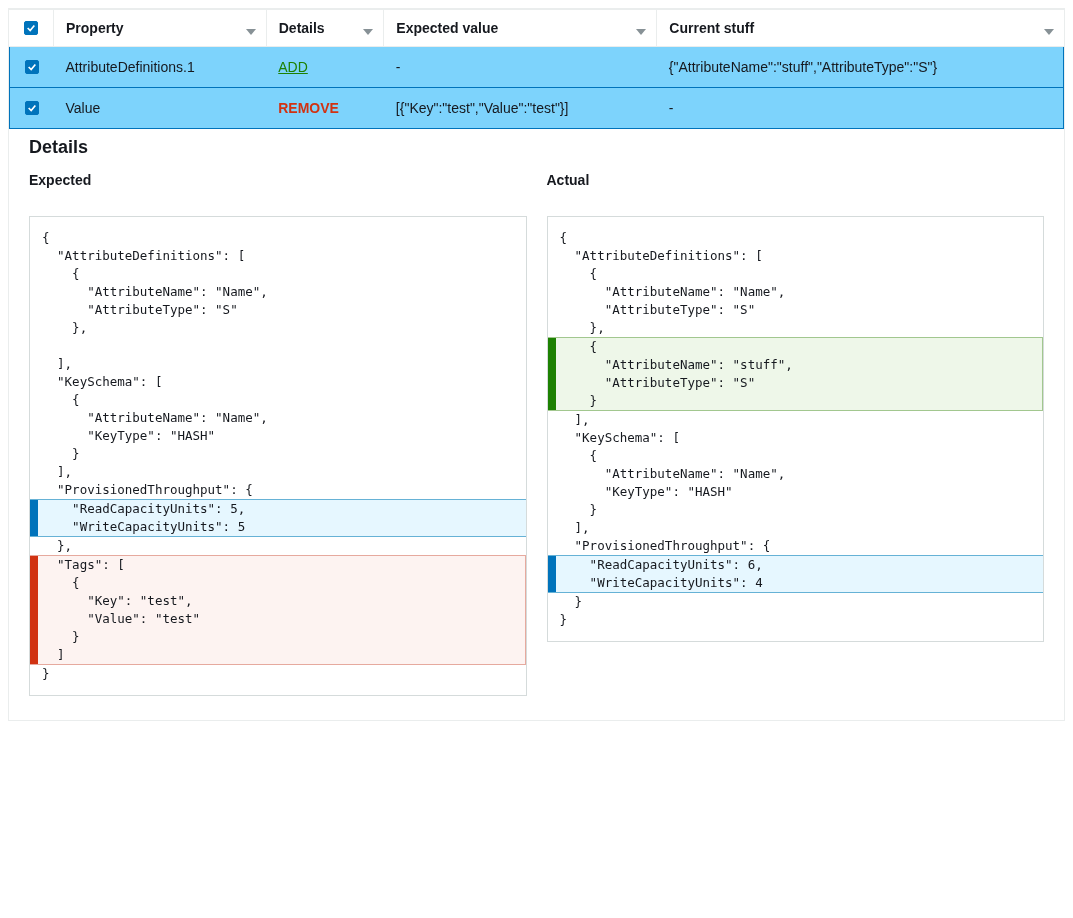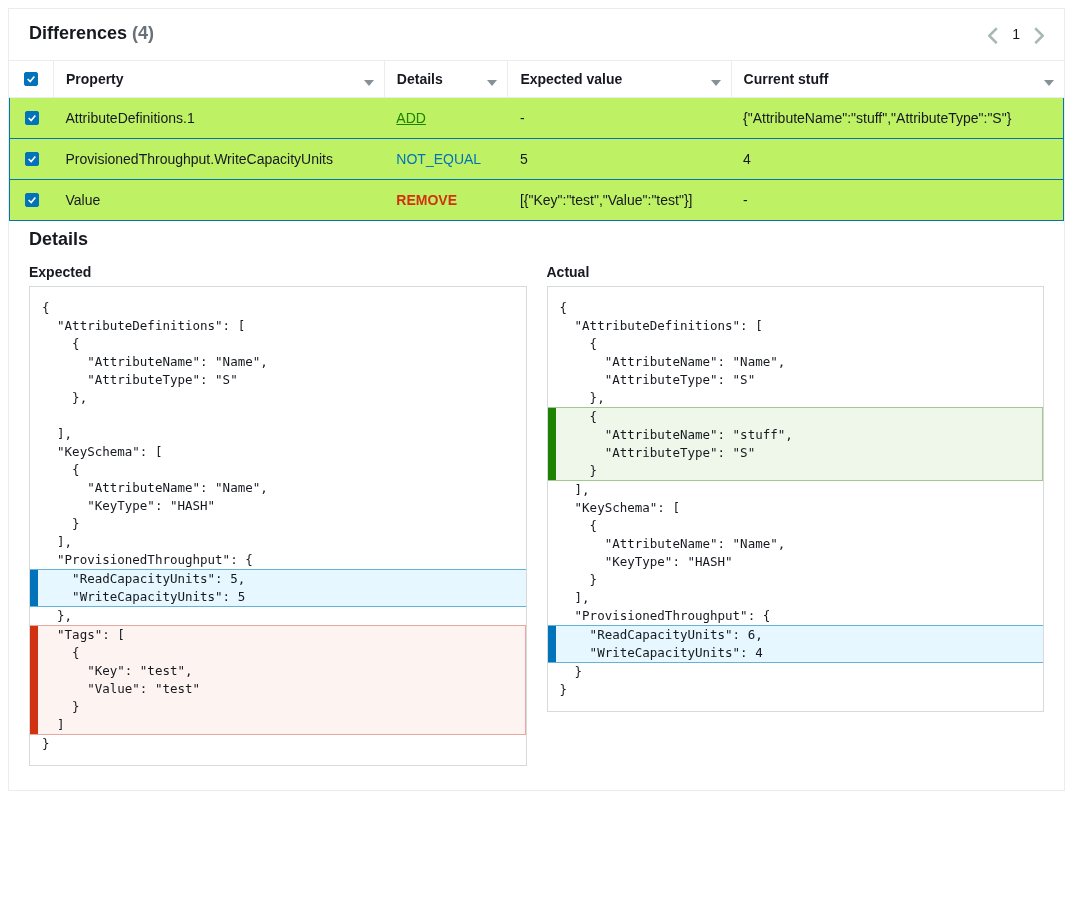--- a/index.html
+++ b/index.html
@@ -10,69 +10,50 @@
 .header .count { color: #687078; font-weight: 700; }
 .pager { display: flex; align-items: center; gap: 14px; }
 .pager .chev { color: #aab7b8; cursor: pointer; width: 10px; height: 14px; }
 .pager .pg { font-size: 14px; }
 .divider { height: 1px; background: #eaeded; }
 table { width: 100%; border-collapse: collapse; }
 th { text-align: left; font-weight: 700; font-size: 14px; padding: 10px 12px; border-bottom: 1px solid #eaeded; position: relative; color: #16191f; }
 th .sort-caret { position: absolute; right: 10px; top: 14px; color: #879196; }
 .th-sep { border-left: 1px solid #eaeded; }
 td { padding: 12px 12px; font-size: 14px; }
-tbody tr { background: #bef264; }
+tbody tr { background: #7dd3fc; }
 tbody tr.selected td { border-top: 1px solid #0073bb; border-bottom: 1px solid #0073bb; }
 tbody tr.selected td:first-child { border-left: 1px solid #0073bb; }
 tbody tr.selected td:last-child { border-right: 1px solid #0073bb; }
 .cb { width: 14px; height: 14px; border: 1px solid #0073bb; background: #0073bb; border-radius: 2px; display: inline-flex; align-items: center; justify-content: center; cursor: pointer; }
 .cb svg { width: 10px; height: 10px; }
 .chg-add { color: #1d8102; font-weight: 400; text-decoration: underline; }
 .chg-neq { color: #0073bb; font-weight: 400; }
 .chg-rem { color: #d13212; font-weight: 700; }
 .details-title { font-size: 18px; font-weight: 700; padding: 8px 20px 14px 20px; }
 .compare { display: flex; gap: 20px; padding: 0 20px 24px 20px; }
 .col { flex: 1; }
-.col-label { font-weight: 700; font-size: 14px; margin-bottom: 6px; }
+.col-label { font-weight: 700; font-size: 14px; margin-bottom: 28px; }
 .codebox { border: 1px solid #d5dbdb; font-family: Menlo, Consolas, monospace; font-size: 12.5px; line-height: 18px; white-space: pre; color: #16191f; padding: 12px 0; overflow: hidden; }
 .codeline { padding: 0 12px; }
 .hl { position: relative; padding-left: 12px; }
 .hl::before { content: ""; position: absolute; left: 0; top: 0; bottom: 0; width: 8px; }
 .hl-blue { background: #e6f7ff; border: 1px solid #66b2d6; border-left: none; border-right: none; }
 .hl-blue::before { background: #0073bb; }
 .hl-red { background: #fdf3f1; border: 1px solid #e6a99e; border-left: none; }
 .hl-red::before { background: #d13212; }
 .hl-green { background: #eef7e9; border: 1px solid #a2c78f; border-left: none; }
 .hl-green::before { background: #1d8102; }
 .caret-svg { width: 10px; height: 10px; }
 th:first-child, td:first-child { width: 44px; text-align: center; }
 </style>
 </head>
 <body>
 
 <div class="container">
-  <div class="header">
-    <h2>
-      <span>Differences</span>
-      <span class="count">(4)</span>
-    </h2>
-    <div class="pager">
-      <span class="chev">
-        <svg viewBox="0 0 8 14">
-            <path d="M7 1 L1 7 L7 13" stroke="currentColor" stroke-width="2" fill="none"></path>
-          </svg>
-      </span>
-      <span class="pg">1</span>
-      <span class="chev">
-        <svg viewBox="0 0 8 14">
-            <path d="M1 1 L7 7 L1 13" stroke="currentColor" stroke-width="2" fill="none"></path>
-          </svg>
-      </span>
-    </div>
-  </div>
   <div class="divider"></div>
 
   <table>
     <thead>
       <tr>
         <th>
           <span class="cb">
             <svg viewBox="0 0 12 12">
                 <path d="M2 6 L5 9 L10 3" stroke="#fff" stroke-width="2" fill="none"></path>
               </svg>
@@ -123,31 +104,20 @@
           <td><span class="chg-add">ADD</span></td>
           <td>-</td>
           <td>{"AttributeName":"stuff","AttributeType":"S"}</td>
         </tr>
         <tr class="selected">
           <td><span class="cb">
               <svg viewBox="0 0 12 12">
                 <path d="M2 6 L5 9 L10 3" stroke="#fff" stroke-width="2" fill="none"></path>
               </svg>
             </span></td>
-          <td>ProvisionedThroughput.WriteCapacityUnits</td>
-          <td><span class="chg-neq">NOT_EQUAL</span></td>
-          <td>5</td>
-          <td>4</td>
-        </tr>
-        <tr class="selected">
-          <td><span class="cb">
-              <svg viewBox="0 0 12 12">
-                <path d="M2 6 L5 9 L10 3" stroke="#fff" stroke-width="2" fill="none"></path>
-              </svg>
-            </span></td>
           <td>Value</td>
           <td><span class="chg-rem">REMOVE</span></td>
           <td>[{"Key":"test","Value":"test"}]</td>
           <td>-</td>
         </tr>
       </tbody>
   </table>
 
   <div class="details-title">Details</div>
 

